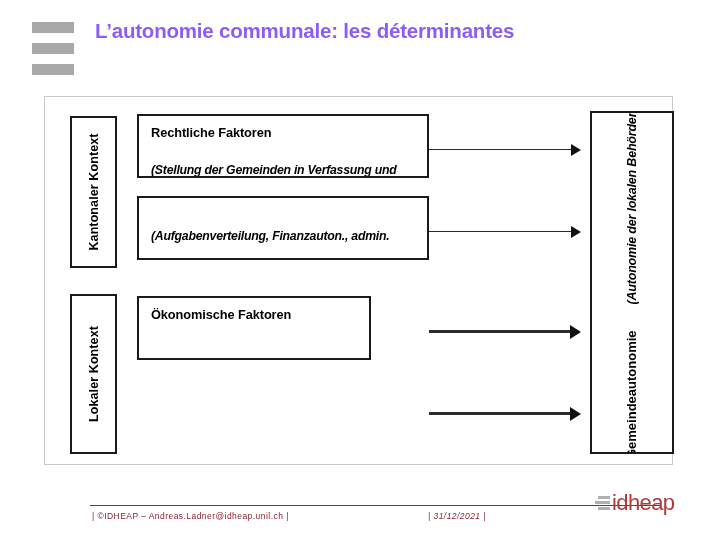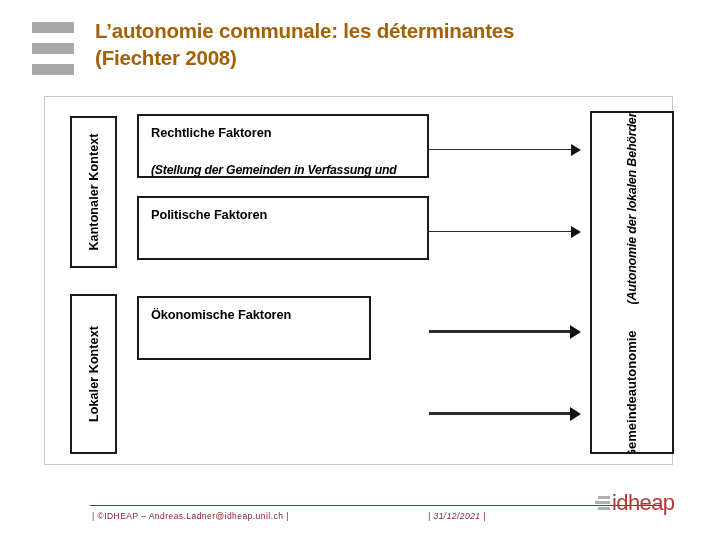--- a/index.html
+++ b/index.html
@@ -35,21 +35,21 @@
     width: 42px;
     height: 11px;
     background: #a9a9a9;
     margin-bottom: 10px;
   }
   #slide-title {
     position: absolute;
     left: 95px;
     top: 17px;
     width: 600px;
-    color: #a16207;
+    color: #8b5cf6;
     font-size: 20.5px;
     font-weight: bold;
     line-height: 27px;
     letter-spacing: -0.2px;
   }
   #slide-title .line2 { display: block; }
 
   
   #diagram-frame {
     position: absolute;
@@ -228,42 +228,41 @@
 <div id="slide-header">
 
   <div id="hamburger-icon">
     <div class="bar"></div>
     <div class="bar"></div>
     <div class="bar"></div>
   </div>
 
   <div id="slide-title">
     <span>L’autonomie communale: les déterminantes</span>
-    <span class="line2">(Fiechter 2008)</span>
   </div>
 
 </div>
 
 <div id="diagram-frame">
 
   <div class="dbox ctx-box" style="left:25px; top:19px; width:47px; height:152px;">
     <span class="ctx-label">Kantonaler Kontext</span>
   </div>
 
   <div class="dbox ctx-box" style="left:25px; top:197px; width:47px; height:160px;">
     <span class="ctx-label">Lokaler Kontext</span>
   </div>
 
   <div class="dbox factor-box" style="left:92px; top:17px; width:292px; height:64px;">
     <div class="factor-title">Rechtliche Faktoren</div>
     <div class="factor-sub">(Stellung der Gemeinden in Verfassung und</div>
   </div>
 
   <div class="dbox factor-box" style="left:92px; top:99px; width:292px; height:64px;">
-    <div class="factor-title">Politische Faktoren</div>
+    <div class="factor-sub">(Aufgabenverteilung, Finanzauton., admin.</div>
   </div>
 
   <div class="dbox factor-box" style="left:92px; top:199px; width:234px; height:64px;">
     <div class="factor-title">Ökonomische Faktoren</div>
   </div>
 
 
   <div class="arrow" style="left:384px; top:46px; width:152px;">
     <div class="shaft" style="width:142px;"></div>
     <div class="head" style="left:142px;"></div>

